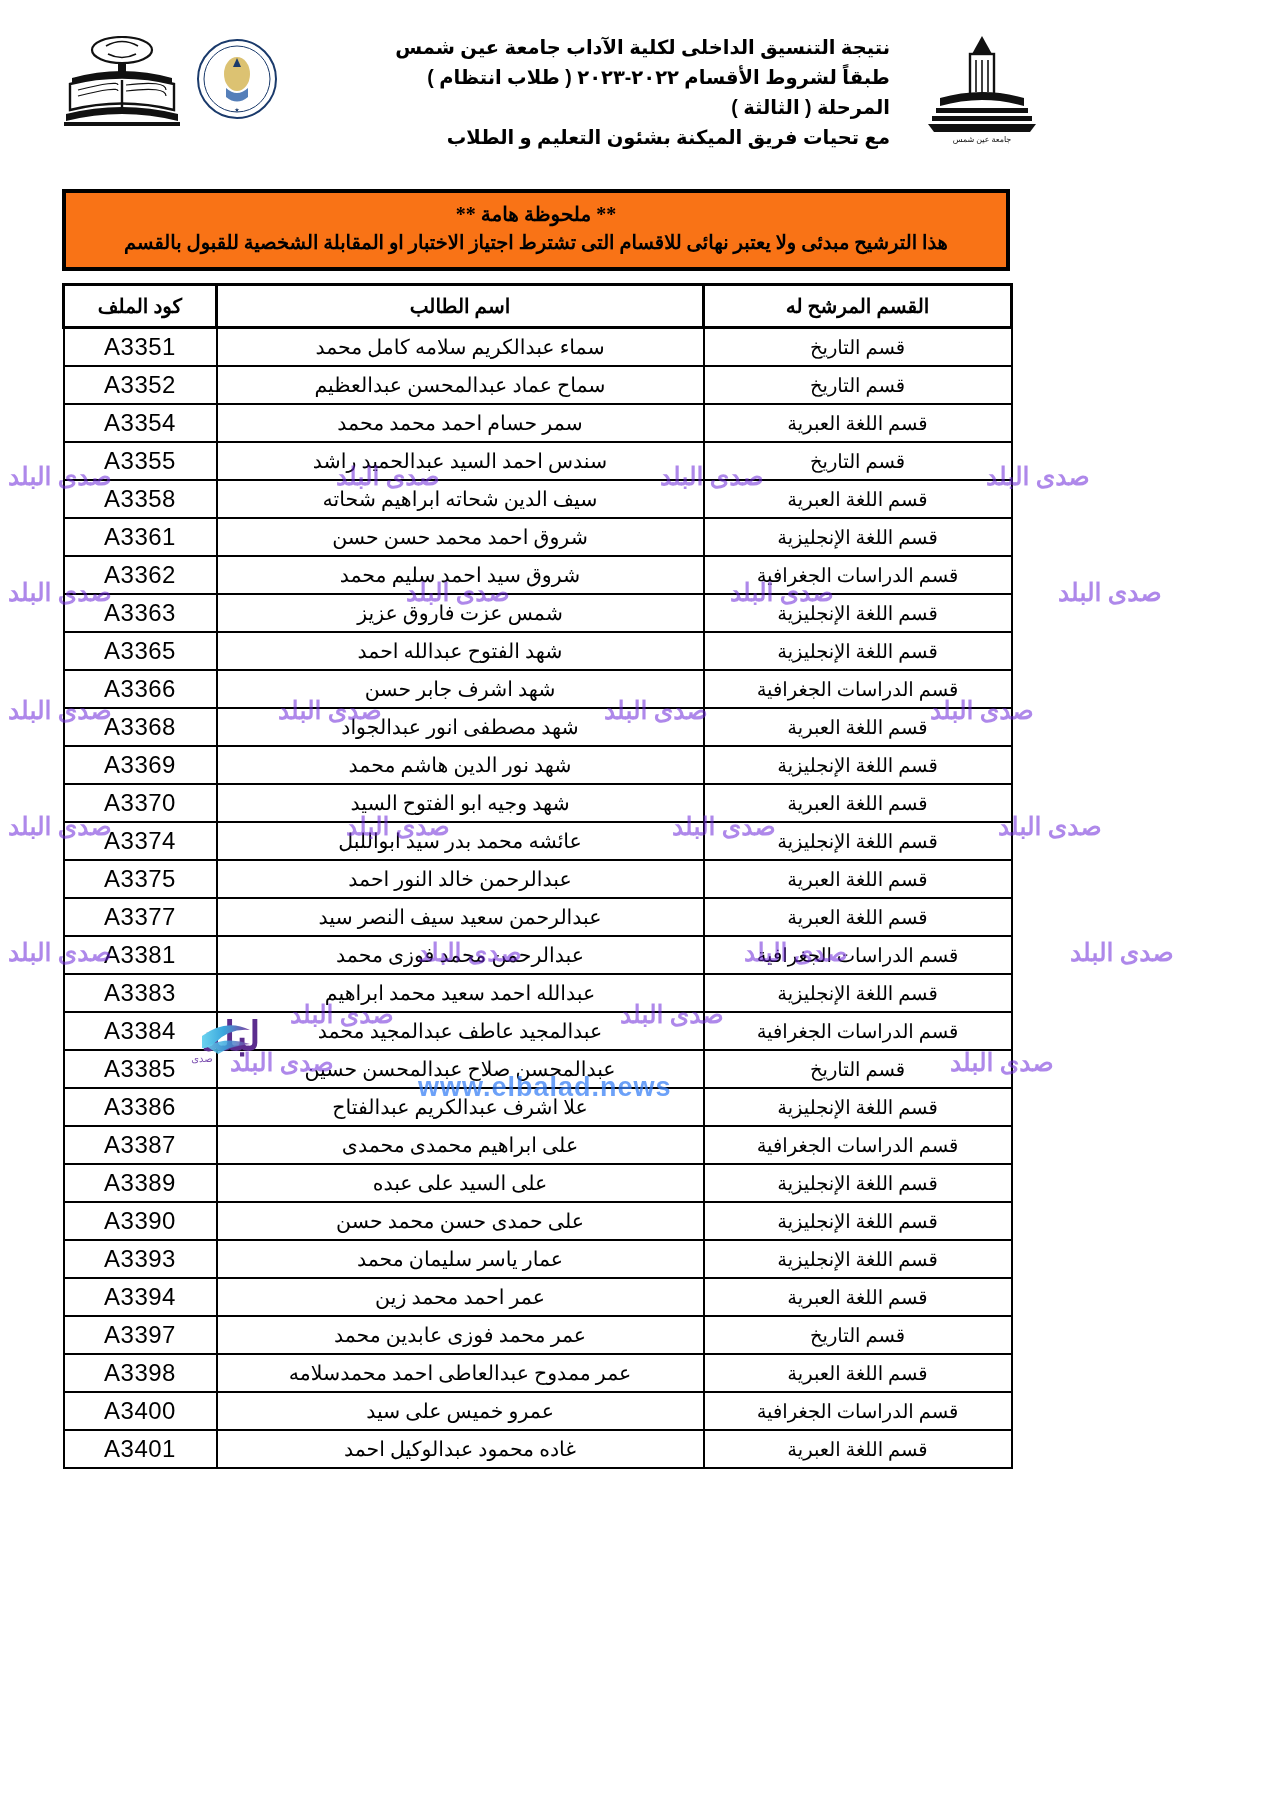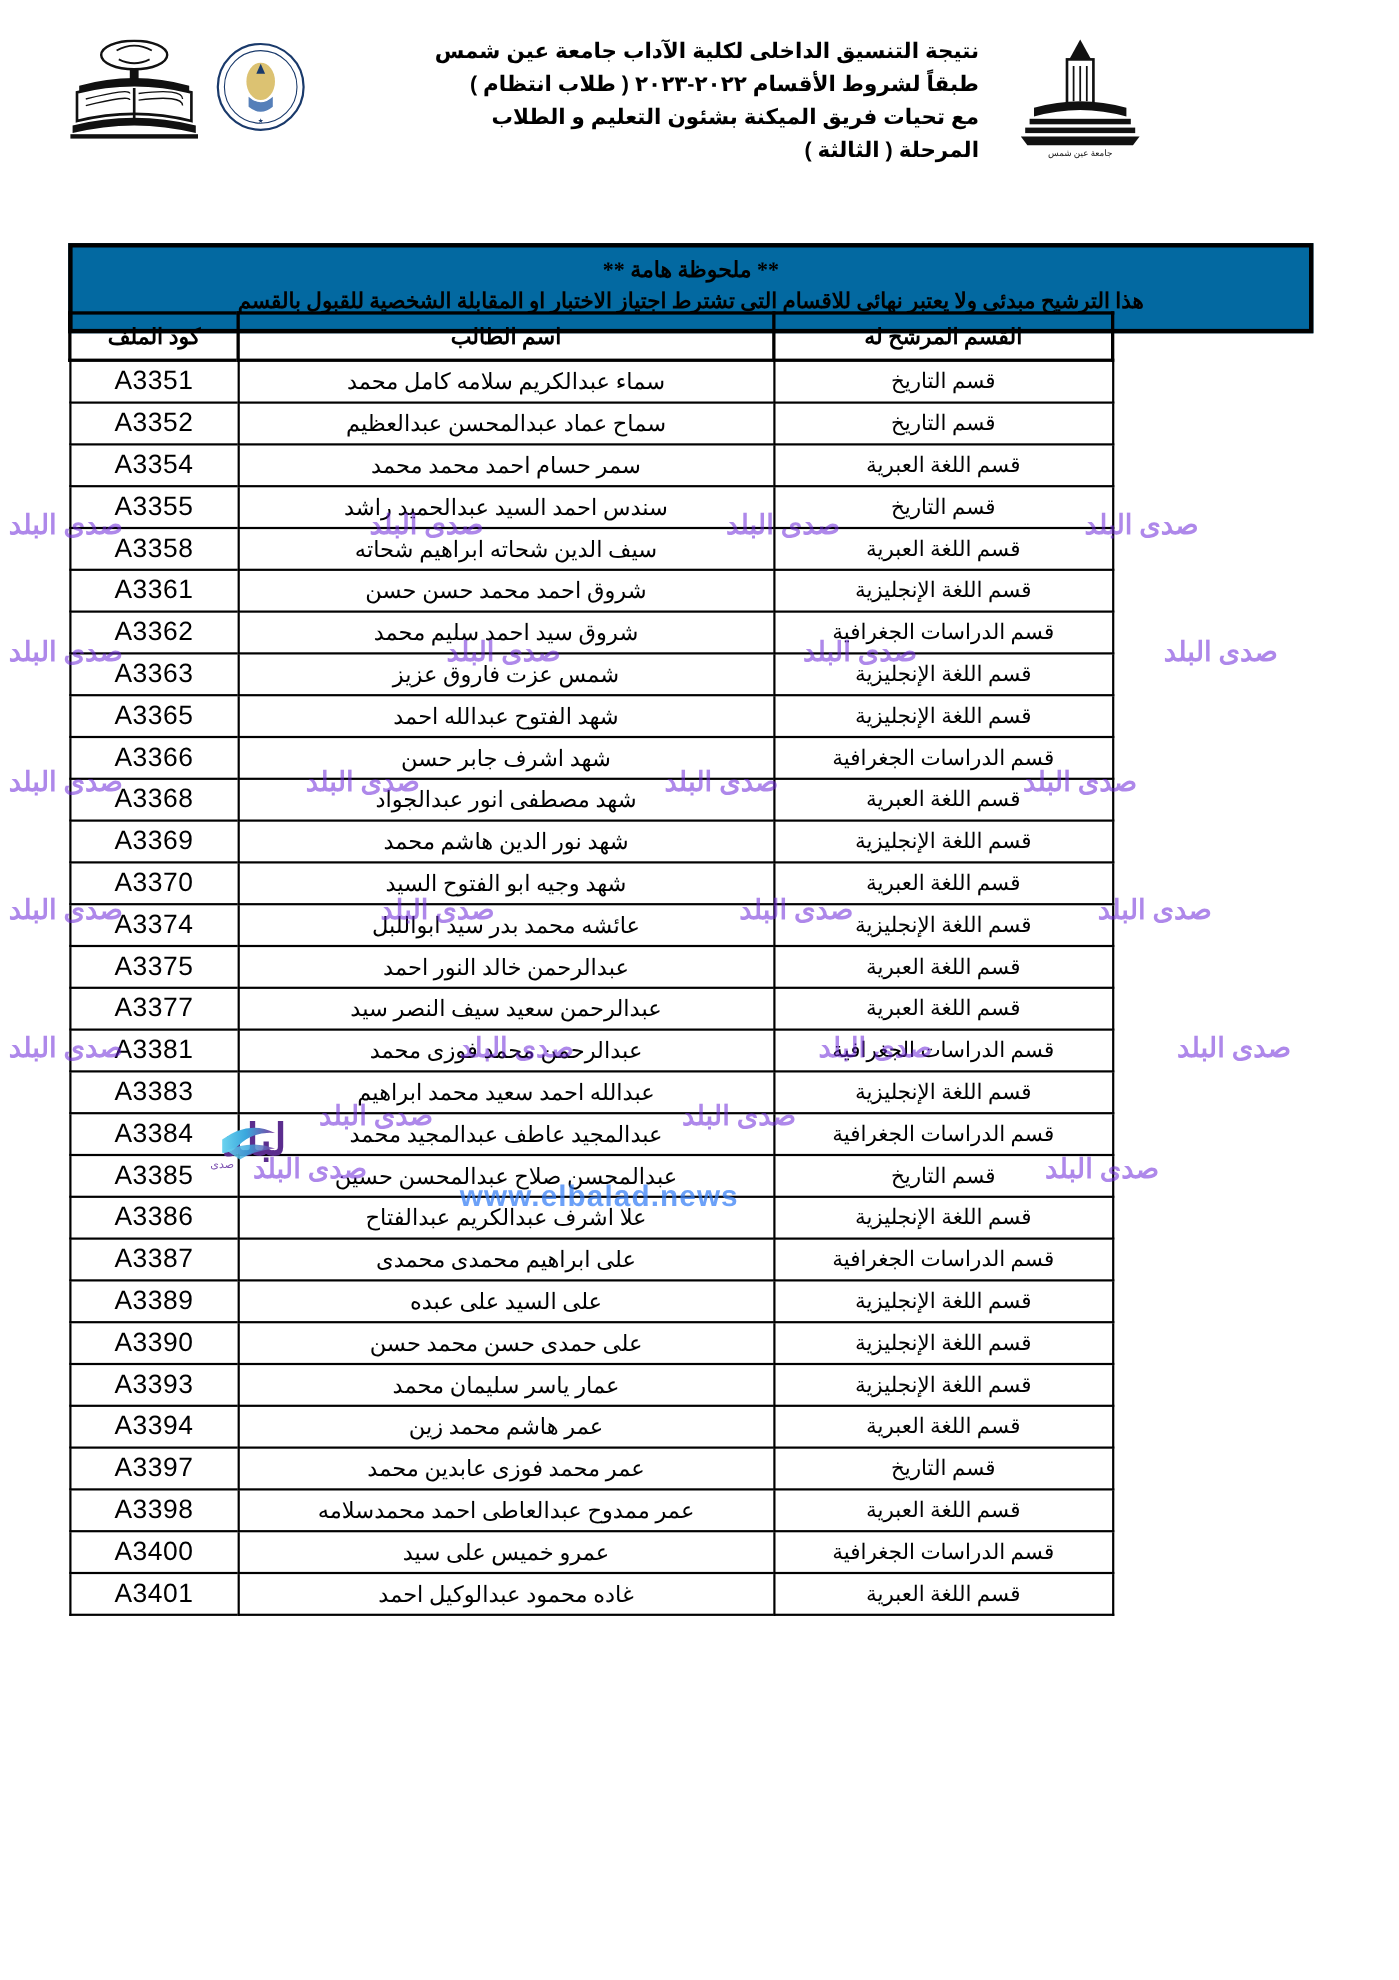--- a/index.html
+++ b/index.html
@@ -60,28 +60,27 @@
     line-height: 30px;
     white-space: nowrap;
     letter-spacing: 0px;
   }
 
   
   .note-box {
     position: absolute;
     left: 62px;
     top: 189px;
-    width: 1132px;
+    width: 948px;
     border: 4px solid #000;
     box-sizing: border-box;
     padding: 7px 10px 9px 10px;
     direction: rtl;
     text-align: center;
-    background: #0369a1;
-    margin-top: 32px;
+    background: #f97316;
   }
   .note-title {
     font-family: "Liberation Serif", "DejaVu Serif", serif;
     font-weight: bold;
     font-size: 20px;
     line-height: 28px;
   }
   .note-body {
     font-family: "Liberation Serif", "DejaVu Serif", serif;
     font-weight: bold;
@@ -209,22 +208,22 @@
     <path d="M40 68 q42 -12 84 0 l0 8 q-42 -12 -84 0 Z" fill="#111"></path>
     <rect x="36" y="78" width="92" height="5" fill="#111"></rect>
     <rect x="32" y="86" width="100" height="5" fill="#111"></rect>
     <path d="M28 94 h108 l-6 8 h-96 Z" fill="#111"></path>
     <text x="82" y="112" font-size="8" fill="#111" text-anchor="middle" font-family="Liberation Serif, serif">جامعة عين شمس</text>
   </svg>
 
   <div class="header-text">
     <div class="hline">نتيجة التنسيق الداخلى لكلية الآداب جامعة عين شمس</div>
     <div class="hline">طبقاً لشروط الأقسام ٢٠٢٢-٢٠٢٣ ( طلاب انتظام )</div>
+    <div class="hline">المرحلة ( الثالثة )</div>
     <div class="hline">مع تحيات فريق الميكنة بشئون التعليم و الطلاب</div>
-    <div class="hline">المرحلة ( الثالثة )</div>
   </div>
 </div>
 
 <div class="note-box">
   <div class="note-title">** ملحوظة هامة **</div>
   <div class="note-body">هذا الترشيح مبدئى ولا يعتبر نهائى للاقسام التى تشترط اجتياز الاختبار او المقابلة الشخصية للقبول بالقسم</div>
 </div>
 
 <div class="table-wrap">
   <table class="result">
@@ -361,21 +360,21 @@
           <td class="sname">على حمدى حسن محمد حسن</td>
           <td class="code">A3390</td>
         </tr>
         <tr>
           <td class="dept">قسم اللغة الإنجليزية</td>
           <td class="sname">عمار ياسر سليمان محمد</td>
           <td class="code">A3393</td>
         </tr>
         <tr>
           <td class="dept">قسم اللغة العبرية</td>
-          <td class="sname">عمر هاشم محمد زين</td>
+          <td class="sname">عمر احمد محمد زين</td>
           <td class="code">A3394</td>
         </tr>
         <tr>
           <td class="dept">قسم التاريخ</td>
           <td class="sname">عمر محمد فوزى عابدين محمد</td>
           <td class="code">A3397</td>
         </tr>
         <tr>
           <td class="dept">قسم اللغة العبرية</td>
           <td class="sname">عمر ممدوح عبدالعاطى احمد محمدسلامه</td>

